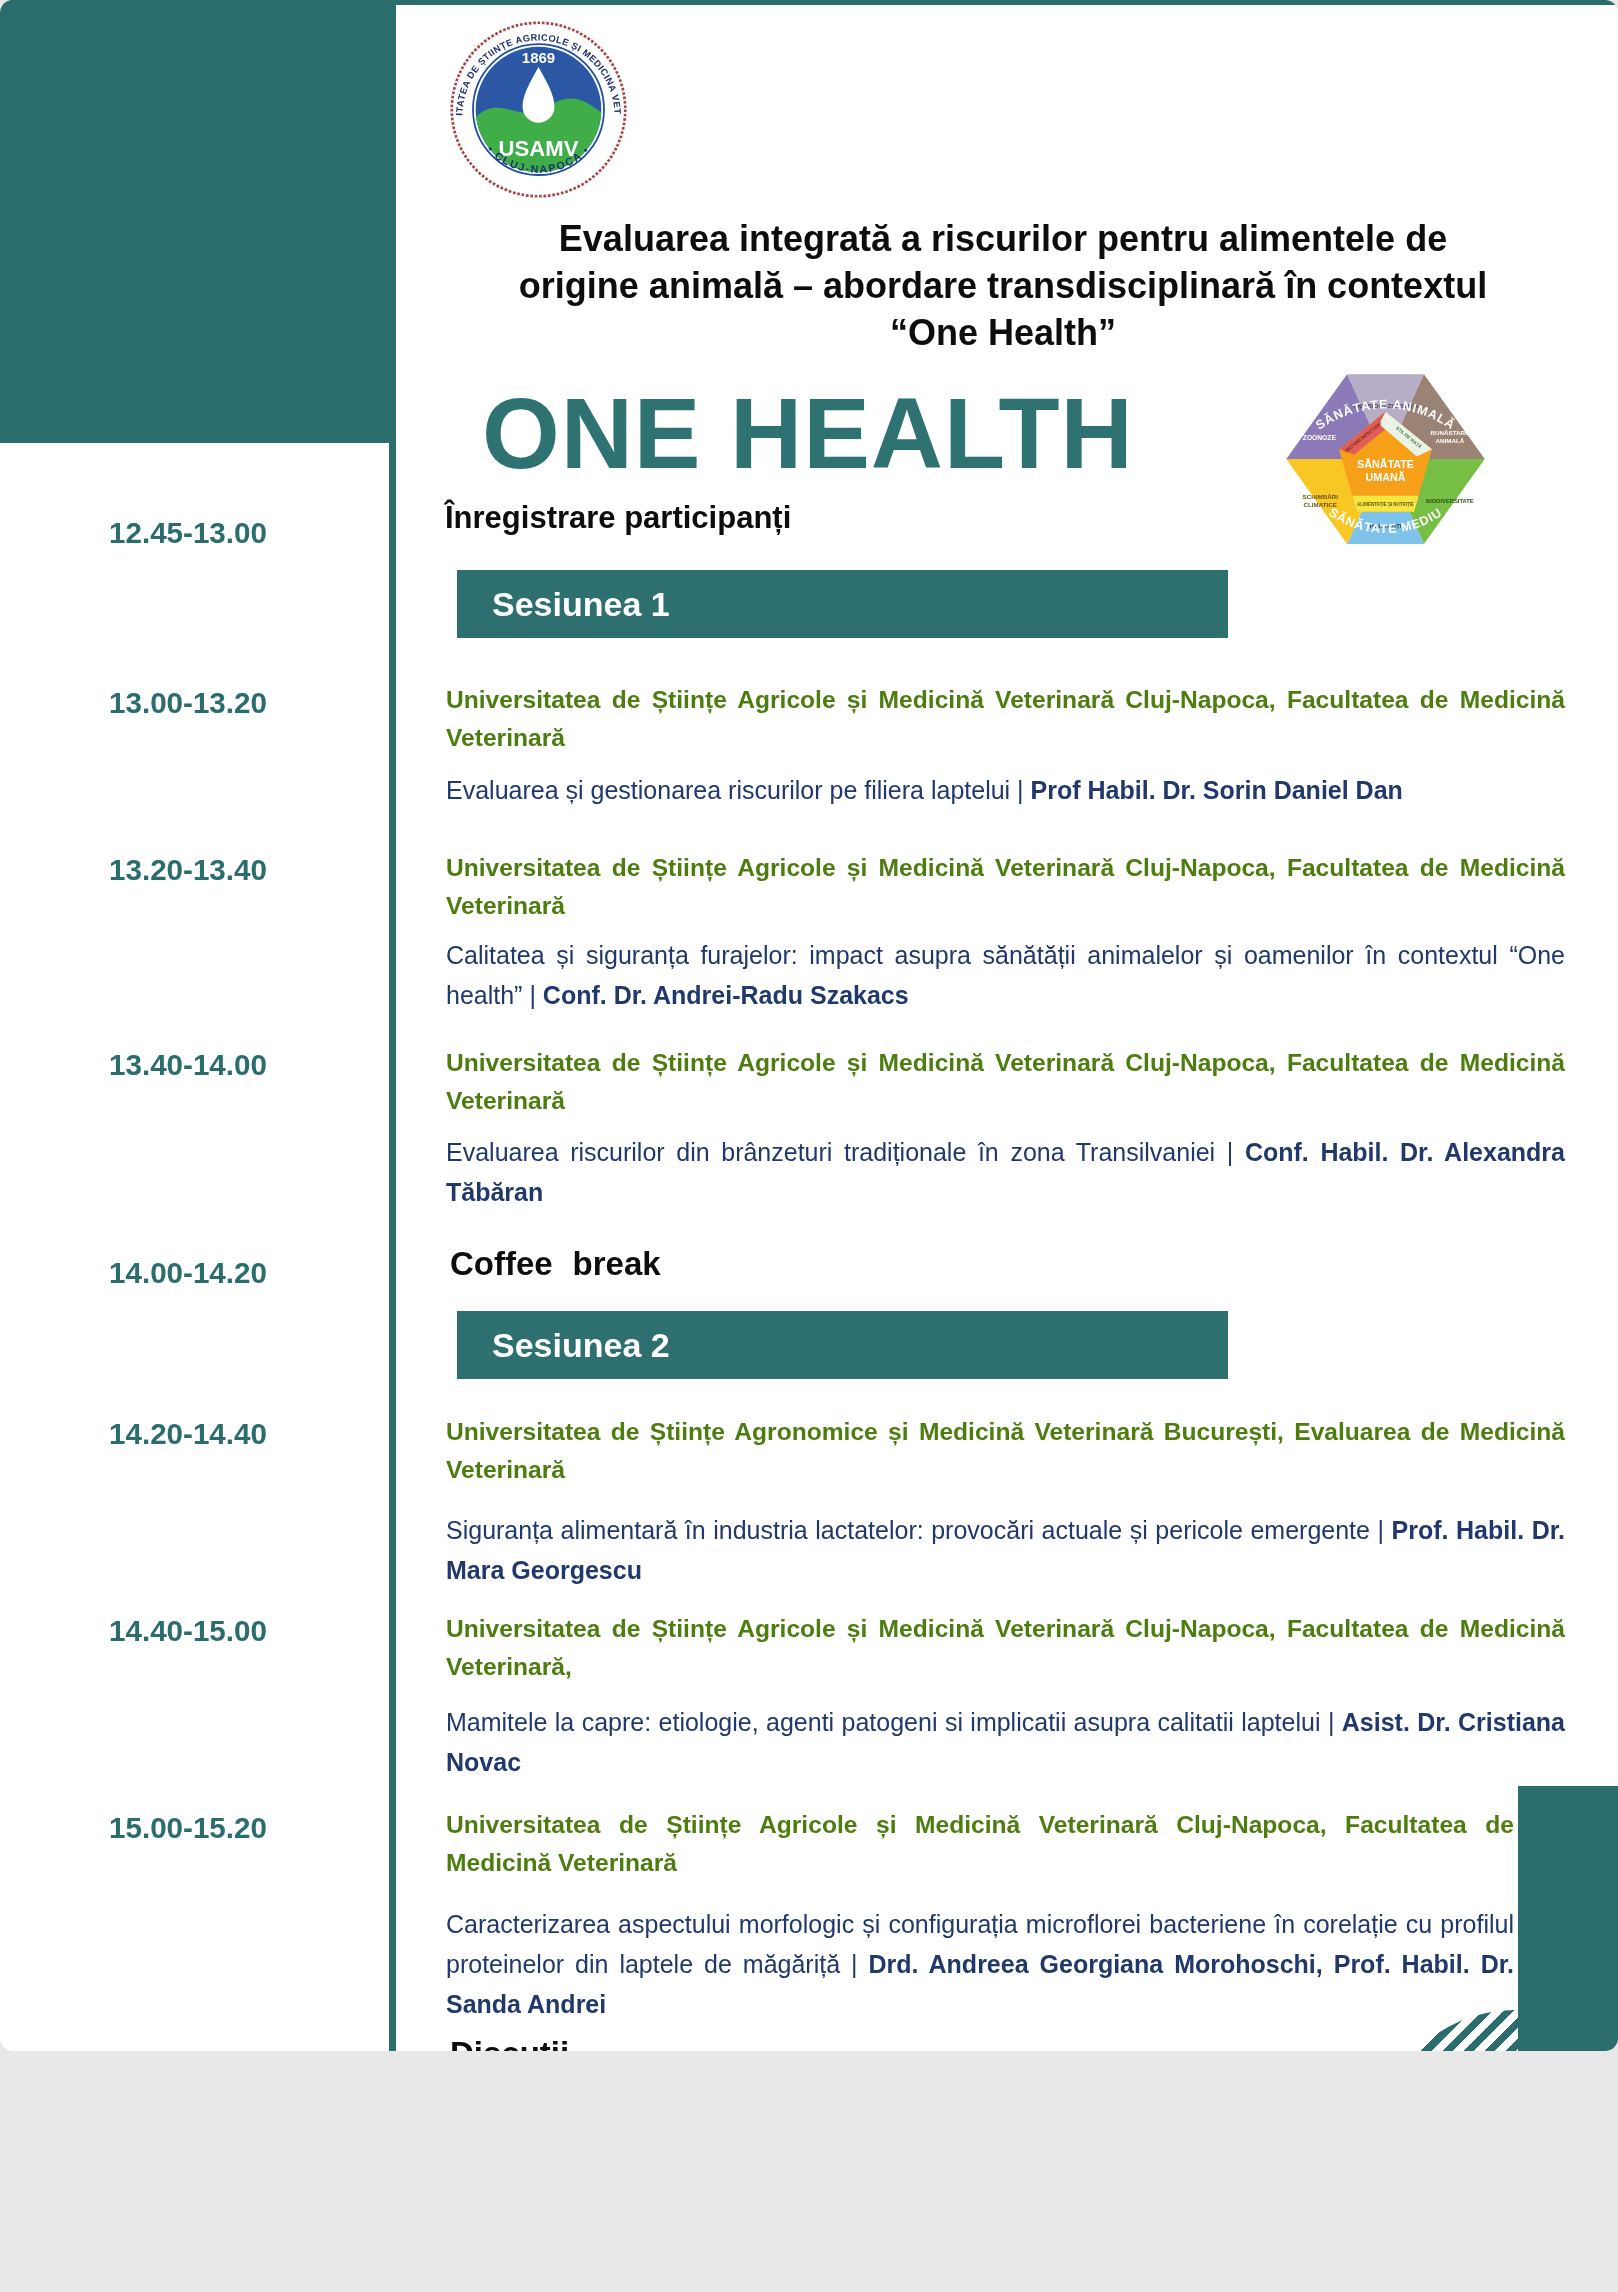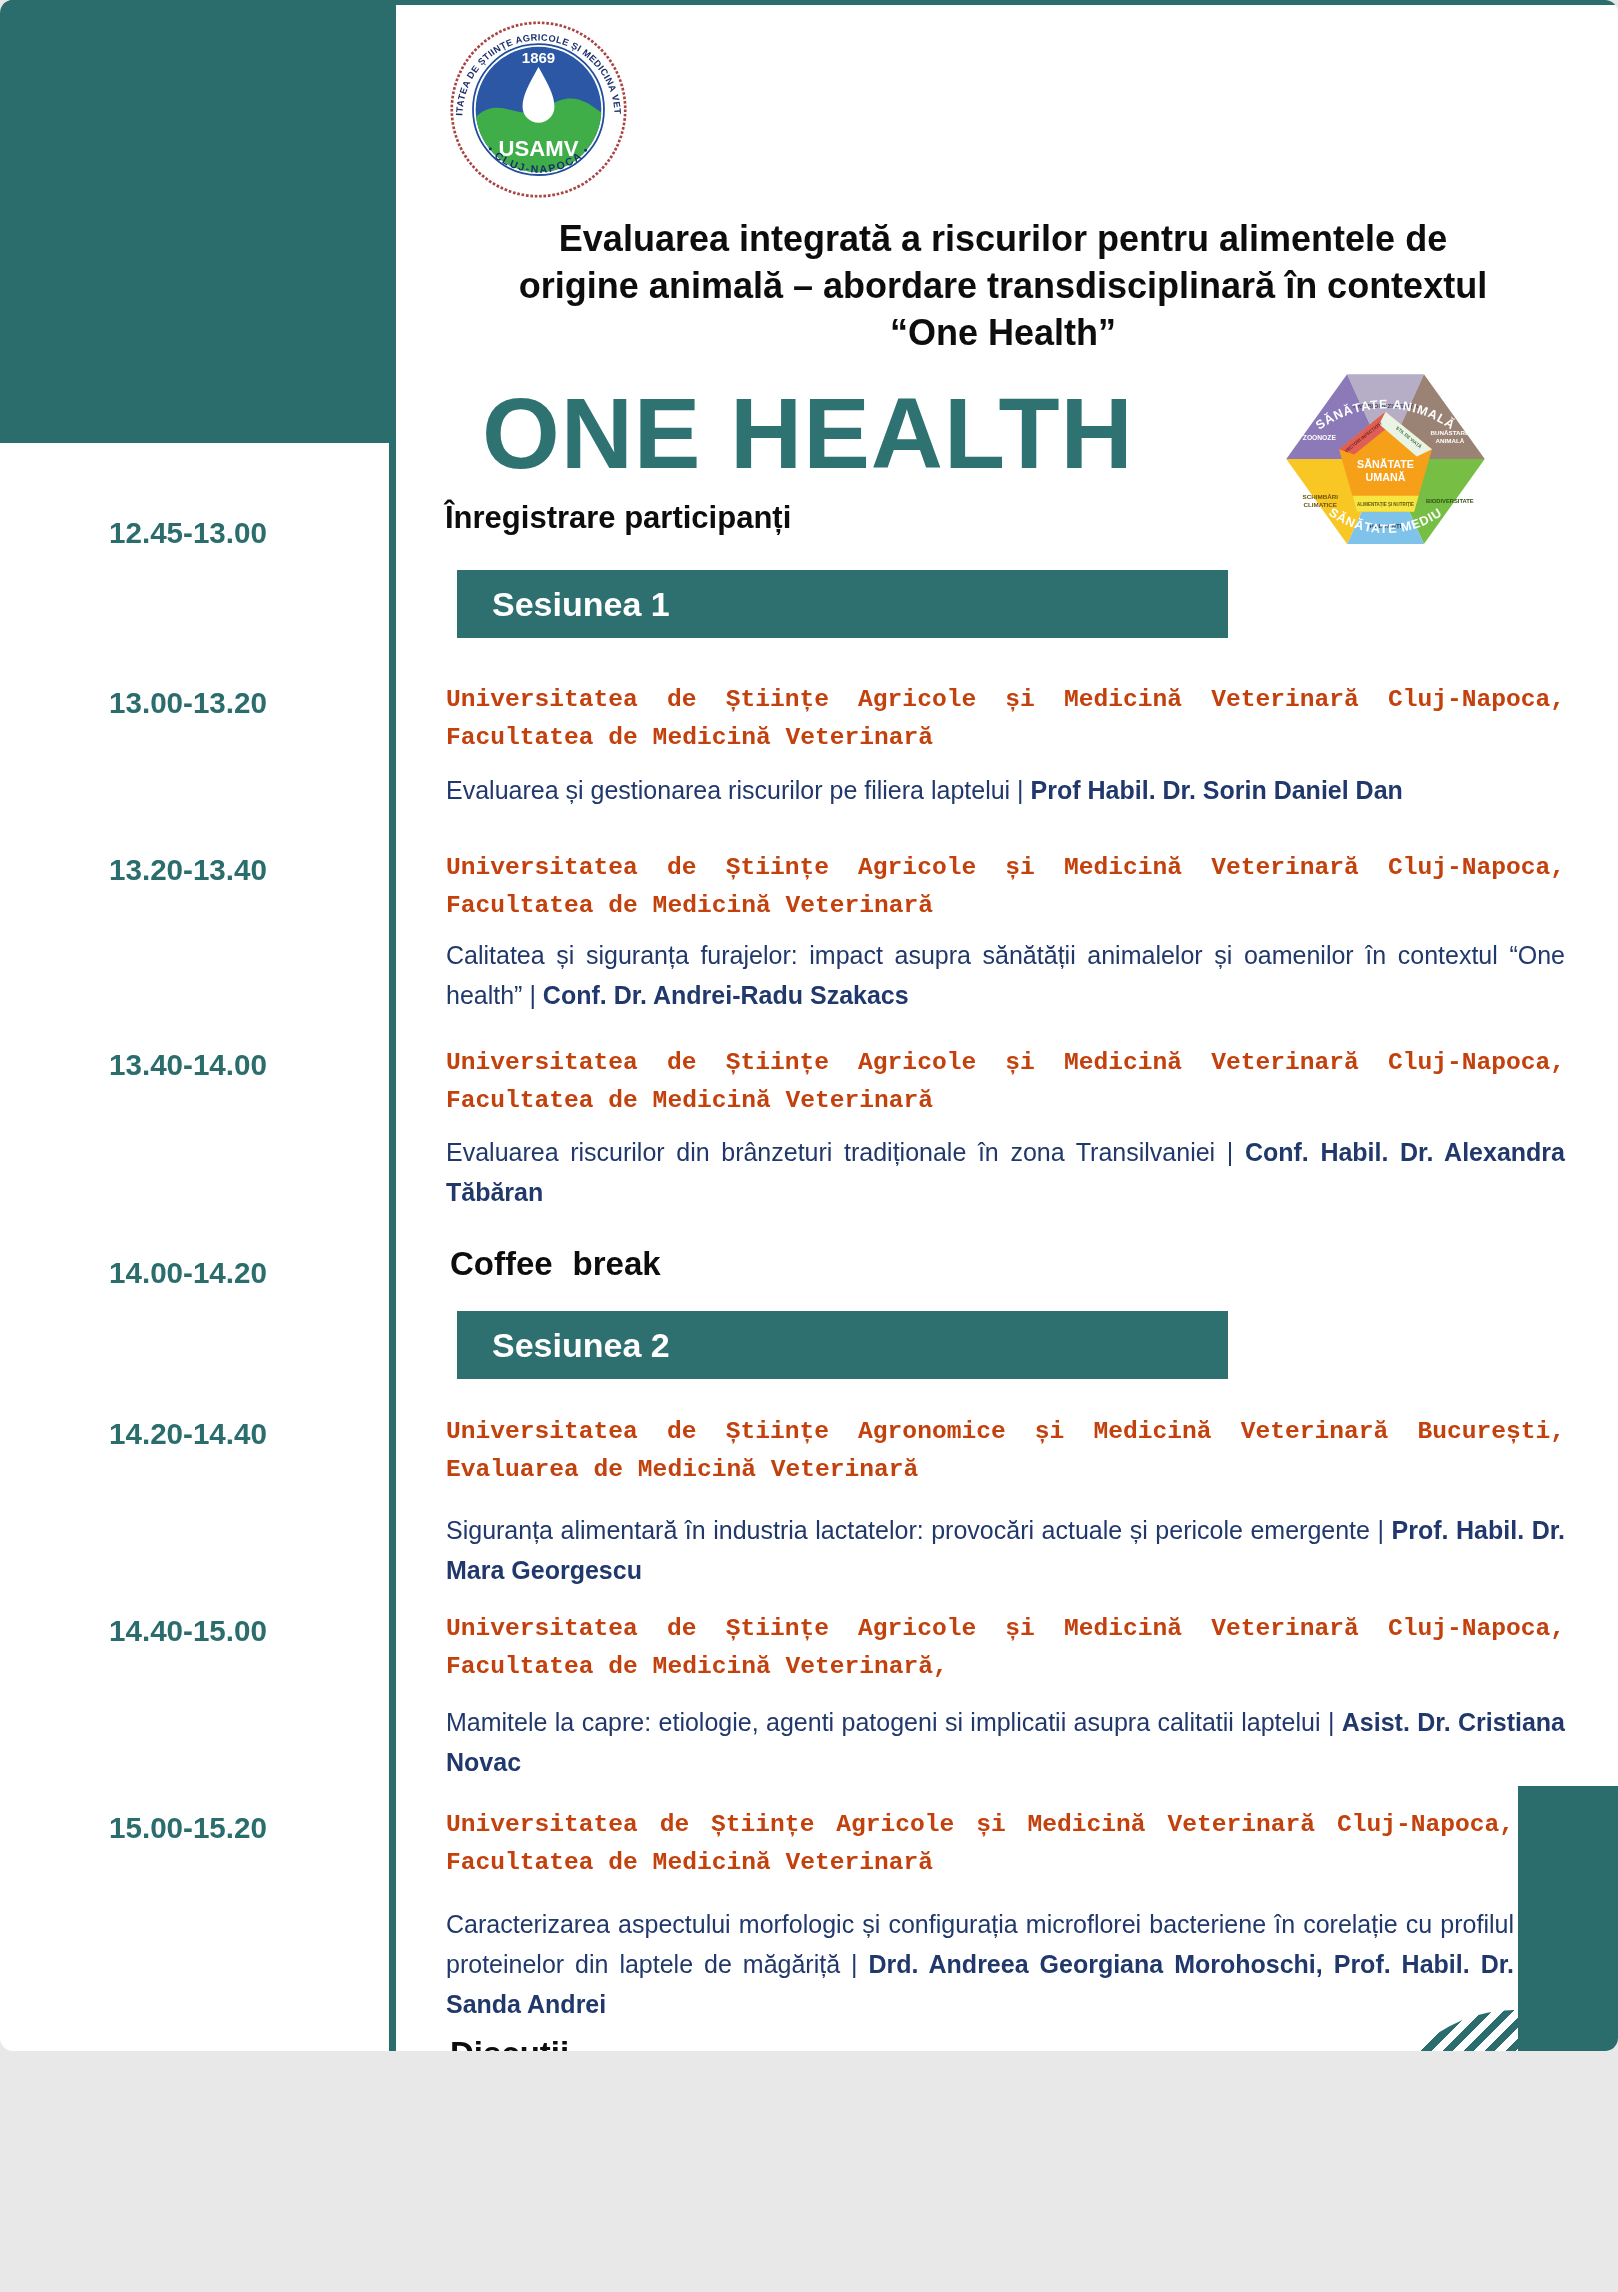--- a/index.html
+++ b/index.html
@@ -18,21 +18,21 @@
      letter-spacing:-0.4px;color:#0d0d0d;}
   .title{left:385px;top:215px;width:1236px;text-align:center;font-weight:bold;
      font-size:36px;line-height:47px;color:#0d0d0d;}
   .banner{left:482px;top:376px;font-weight:bold;font-size:100px;letter-spacing:0.9px;color:#2e7272;}
   
   .time{left:109px;width:269px;font-weight:bold;font-size:29.6px;color:#2b6c6d;}
   .row-label{font-weight:bold;font-size:33px;color:#0d0d0d;}
   .ses-bar{left:450px;width:771px;height:68px;background:#2e6f70;color:#ffffff;
      font-weight:bold;font-size:34px;line-height:68px;padding-left:35px;box-sizing:border-box;margin-left:7px;}
   .univ{left:446px;width:1119px;font-weight:bold;font-size:24.6px;line-height:38px;
-     color:#c2410c;text-align:justify;font-family:Liberation Mono, monospace;}
+     color:#4d7c0f;text-align:justify;}
   .talk{left:446px;width:1119px;font-size:25px;line-height:40px;color:#20386b;text-align:justify;}
   .talk b{font-weight:bold;}
   .narrow{width:1068px;}
   .coffee{word-spacing:10.7px;}
   
   .iba{left:421px;top:2110px;width:224px;height:179px;}
   .iba-stem{left:5.4px;top:36px;width:27px;height:109px;border-radius:12.5px;background:#6aa93c;}
   .iba-dot{left:5.4px;top:0px;width:27px;height:27px;border-radius:50%;background:#8bc53f;}
   .iba-ring{width:68px;height:68px;border-radius:50%;border:20.6px solid #71b043;box-sizing:border-box;}
   .iba-r1{left:43px;top:0px;border-color:#7cb847;}

